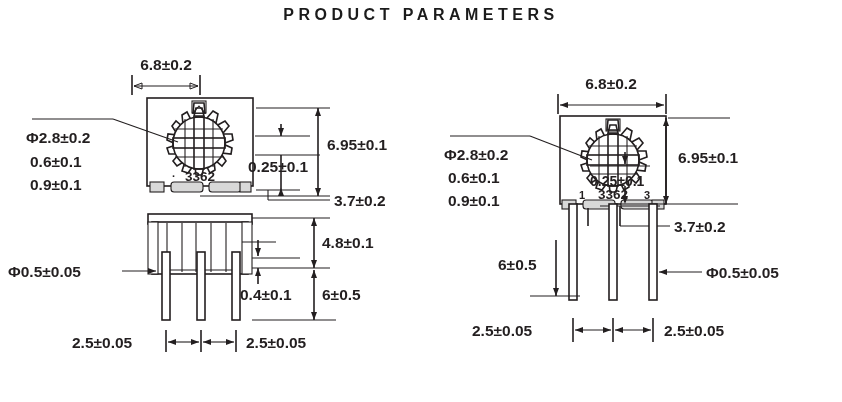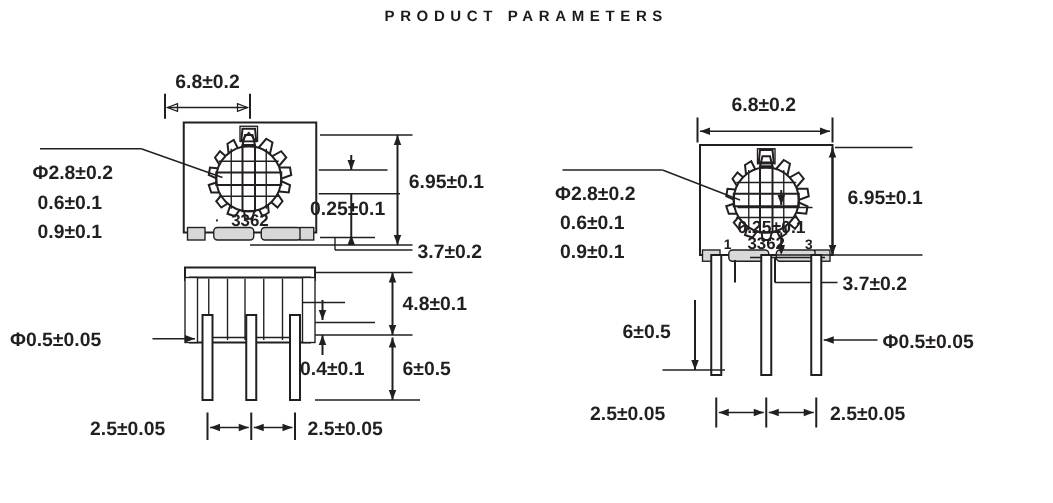--- a/index.html
+++ b/index.html
@@ -20,21 +20,21 @@
     height: 402px;
     background: #ffffff;
   }
   #title {
     position: absolute;
     left: 0;
     top: 6px;
     width: 842px;
     text-align: center;
     font-family: "Liberation Sans", sans-serif;
-    font-size: 12px;
+    font-size: 16px;
     font-weight: 700;
     letter-spacing: 4.5px;
     color: #1b1b1b;
   }
   .drawing-svg {
     position: absolute;
     left: 0;
     top: 0;
   }
   svg text {

